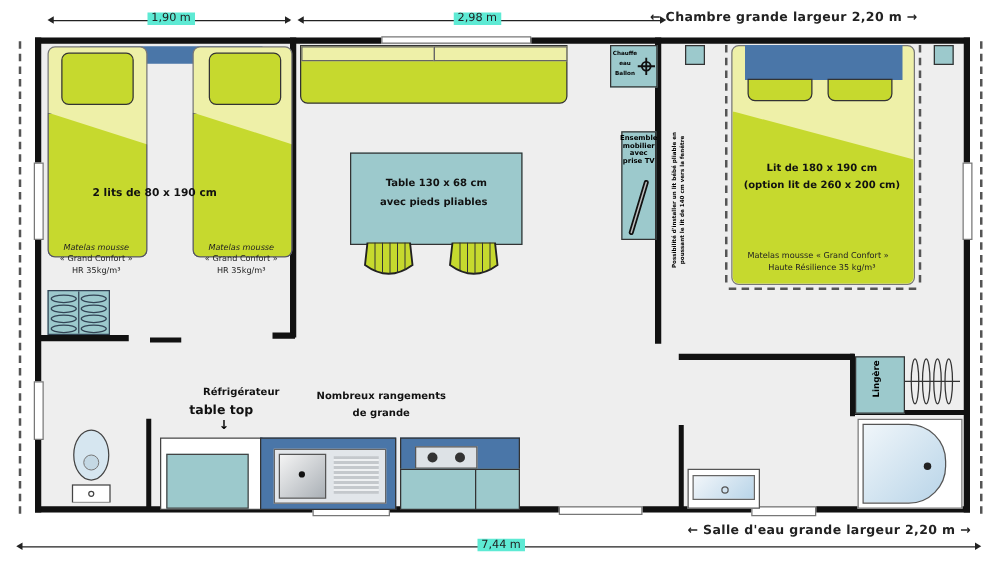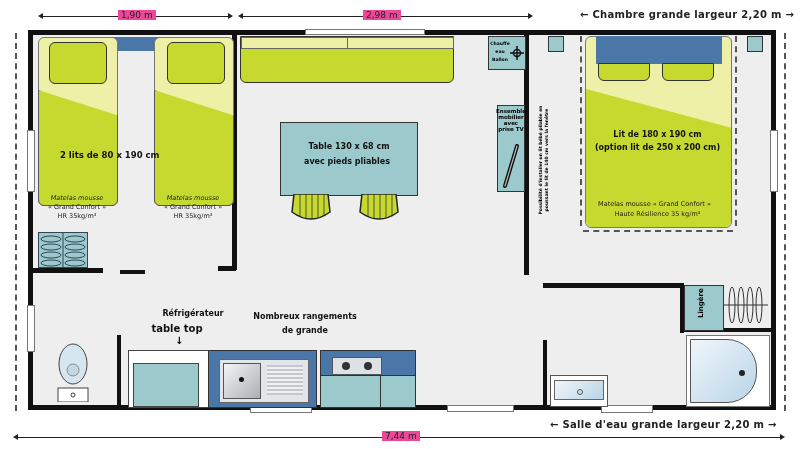--- a/index.html
+++ b/index.html
@@ -1,18 +1,18 @@
 <!DOCTYPE html>
 <html><head>
 <meta charset="utf-8">
 <style>
   html,body{margin:0;padding:0;background:#ffffff;}
   body{width:800px;height:449px;position:relative;overflow:hidden;font-family:"DejaVu Sans",sans-serif;}
   .abs{position:absolute;}
-  .dim{position:absolute;font-size:9px;color:#222;background:#ec4899;padding:0 3px;white-space:nowrap;}
+  .dim{position:absolute;font-size:9px;color:#222;background:#5eead4;padding:0 3px;white-space:nowrap;}
   .dimline{position:absolute;height:1px;background:#222;}
   .arrowL{position:absolute;width:0;height:0;border-top:3px solid transparent;border-bottom:3px solid transparent;border-right:5px solid #222;}
   .arrowR{position:absolute;width:0;height:0;border-top:3px solid transparent;border-bottom:3px solid transparent;border-left:5px solid #222;}
   .dimlabel{position:absolute;font-size:10px;font-weight:bold;color:#222;white-space:nowrap;letter-spacing:0.3px;}
   .floor{position:absolute;left:28px;top:30px;width:748px;height:380px;background:#eeeeee;}
   .wall{position:absolute;background:#111;}
   .lbl{position:absolute;font-weight:bold;color:#111;text-align:center;white-space:nowrap;}
   .small{position:absolute;font-size:6.5px;color:#222;text-align:center;line-height:9px;font-style:italic;}
   .bed{position:absolute;background:#c6d92e;border:1px solid #556;border-radius:6px;}
   .pillow{position:absolute;background:#c6d92e;border:1.5px solid #333;border-radius:6px;}
@@ -32,21 +32,21 @@
   <div class="arrowR" style="left:228px;top:13px;"></div>
   <div class="dim" style="left:118px;top:10px;">1,90 m</div>
 </div>
 <div>
   <div class="dimline" style="left:240px;top:16px;width:290px;"></div>
   <div class="arrowL" style="left:238px;top:13px;"></div>
   <div class="arrowR" style="left:528px;top:13px;"></div>
   <div class="dim" style="left:363px;top:10px;">2,98 m</div>
 </div>
 <div>
-  <div class="dimlabel" style="left:580px;top:9px;">← <span>Chambre grande largeur 2,20 m</span> →</div>
+  <div class="dimlabel" style="left:520px;top:9px;">← <span>Chambre grande largeur 2,20 m</span> →</div>
 </div>
 
 <div class="dashed-v" style="left:15px;top:33px;height:378px;"></div>
 <div class="dashed-v" style="left:784px;top:33px;height:378px;"></div>
 
 <div class="floor"></div>
 
 <div class="wall" style="left:28px;top:30px;width:748px;height:5px;"></div>
 <div class="wall" style="left:28px;top:405px;width:748px;height:5px;"></div>
 <div class="wall" style="left:28px;top:30px;width:5px;height:380px;"></div>
@@ -72,21 +72,21 @@
 <div class="window" style="left:770px;top:130px;width:6px;height:60px;"></div>
 
 <div>
   <div class="abs blue" style="left:64px;top:37px;width:146px;height:14px;"></div>
   <div class="sheet" style="left:38px;top:37px;width:78px;height:167px;border-radius:6px;border:1px solid #777;"></div>
   <div class="pillow" style="left:49px;top:42px;width:56px;height:40px;"></div>
   <div class="bed" style="left:38px;top:90px;width:78px;height:114px;clip-path:polygon(0 0,100% 22%,100% 100%,0 100%);border-radius:0 0 6px 6px;"></div>
   <div class="sheet" style="left:154px;top:37px;width:78px;height:167px;border-radius:6px;border:1px solid #777;"></div>
   <div class="pillow" style="left:167px;top:42px;width:56px;height:40px;"></div>
   <div class="bed" style="left:154px;top:90px;width:78px;height:114px;clip-path:polygon(0 0,100% 22%,100% 100%,0 100%);border-radius:0 0 6px 6px;"></div>
-  <div class="lbl" style="left:60px;top:150px;font-size:8.5px;">2 lits de 80 x 190 cm</div>
+  <div class="lbl" style="left:74px;top:150px;font-size:8.5px;">2 lits de 80 x 190 cm</div>
   <div class="small" style="left:38px;top:194px;width:78px;">
     <div>Matelas mousse</div>
     <div style="font-style:normal;">« Grand Confort »</div>
     <div style="font-style:normal;">HR 35kg/m³</div>
   </div>
   <div class="small" style="left:154px;top:194px;width:78px;">
     <div>Matelas mousse</div>
     <div style="font-style:normal;">« Grand Confort »</div>
     <div style="font-style:normal;">HR 35kg/m³</div>
   </div>
@@ -209,21 +209,21 @@
   <div class="abs" style="left:585px;top:36px;width:145px;height:190px;background:#eef0a8;border:1px solid #777;border-radius:6px;">
     <div class="abs blue" style="left:10px;top:-1px;width:126px;height:28px;"></div>
     <div class="pillow" style="left:12px;top:26px;width:50px;height:16px;border-radius:0 0 6px 6px;"></div>
     <div class="pillow" style="left:76px;top:26px;width:50px;height:16px;border-radius:0 0 6px 6px;"></div>
     <div class="abs" style="left:0;top:52px;width:145px;height:138px;background:#c6d92e;clip-path:polygon(0 0,100% 28%,100% 100%,0 100%);border-radius:0 0 6px 6px;"></div>
   </div>
   <div class="dashed-v" style="left:580px;top:36px;height:190px;"></div>
   <div class="dashed-v" style="left:735px;top:36px;height:190px;"></div>
   <div class="dashed-h" style="left:583px;top:230px;width:150px;"></div>
   <div class="lbl" style="left:585px;top:130px;width:145px;font-size:8px;">Lit de 180 x 190 cm</div>
-  <div class="lbl" style="left:580px;top:143px;width:155px;font-size:8px;">(option lit de 250 x 200 cm)</div>
+  <div class="lbl" style="left:580px;top:143px;width:155px;font-size:8px;">(option lit de 260 x 200 cm)</div>
   <div class="small" style="left:585px;top:200px;width:139px;font-style:normal;">Matelas mousse « Grand Confort »</div>
   <div class="small" style="left:585px;top:210px;width:145px;font-style:normal;">Haute Résilience 35 kg/m³</div>
   <div class="abs" style="left:538px;top:215px;width:110px;height:40px;transform:rotate(-90deg);transform-origin:0 0;font-size:4.5px;font-weight:bold;line-height:6px;text-align:center;">Possibilité d'installer un lit bébé pliable en poussant le lit de 140 cm vers la fenêtre</div>
 </div>
 
 <div>
   <div class="abs teal" style="left:684px;top:285px;width:38px;height:44px;border:1px solid #333;">
     <div style="position:absolute;left:12px;top:32px;transform:rotate(-90deg);transform-origin:0 0;font-size:7px;font-weight:bold;white-space:nowrap;">Lingère</div>
   </div>
   <div class="abs" style="left:724px;top:283px;width:44px;height:44px;">

